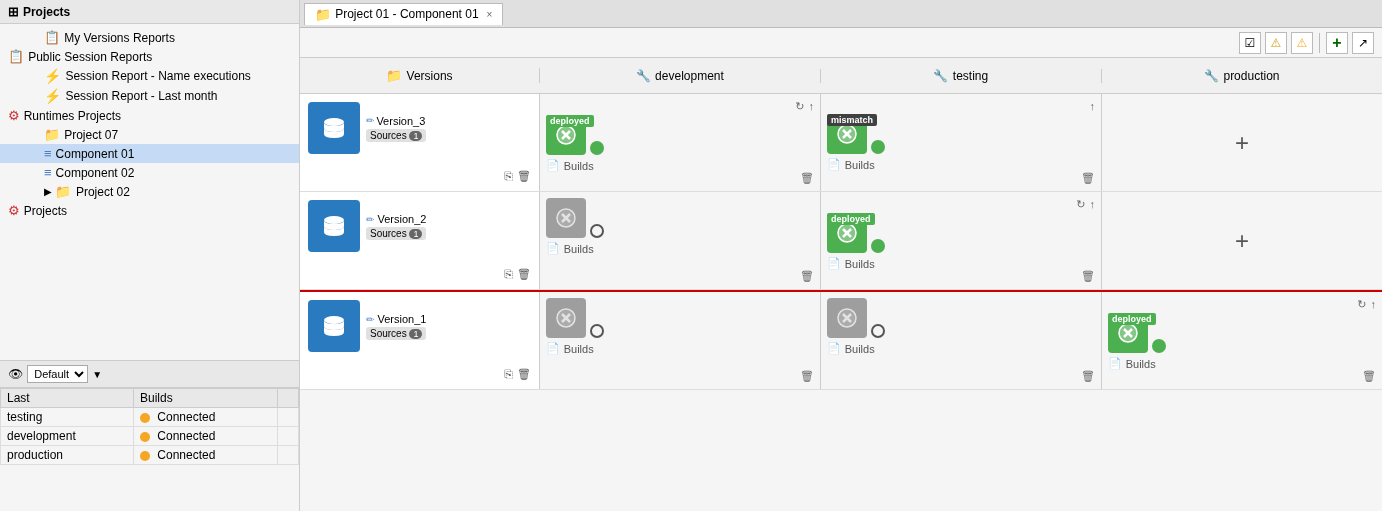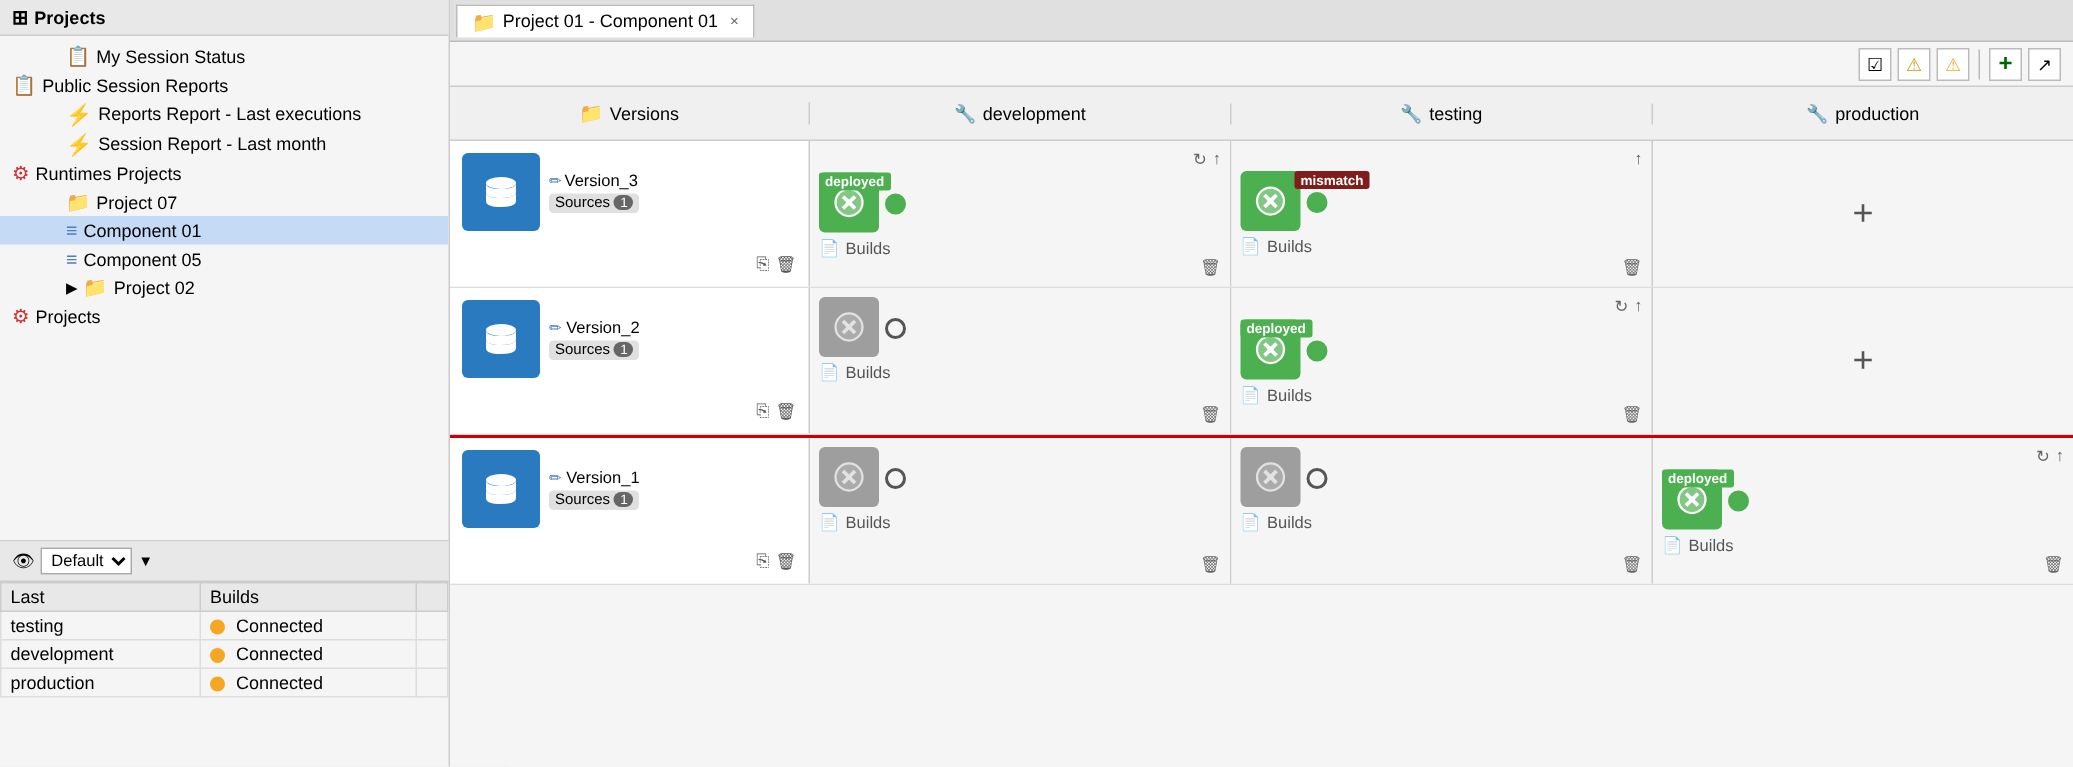--- a/index.html
+++ b/index.html
@@ -58,28 +58,28 @@
     .version-big-icon { width: 52px; height: 52px; background: #2a7abf; border-radius: 4px; display: flex; align-items: center; justify-content: center; color: white; font-size: 22px; flex-shrink: 0; }
     .version-text { font-size: 11px; }
     .version-text .sources { background: #e0e0e0; border-radius: 3px; padding: 1px 4px; font-size: 10px; margin-top: 2px; display: inline-block; }
     .version-actions { display: flex; gap: 4px; justify-content: flex-end; padding-top: 4px; }
     .small-btn { font-size: 11px; color: #555; cursor: pointer; }
 
     
     .env-cell { flex: 1; border-right: 1px solid #ccc; padding: 6px; background: #f5f5f5; display: flex; flex-direction: column; justify-content: space-between; position: relative; }
     .env-cell:last-child { border-right: none; }
 
-    .deploy-block { display: flex; align-items: center; gap: 4px; }
+    .deploy-block { display: flex; align-items: flex-end; gap: 4px; }
     .deploy-icon { width: 40px; height: 40px; border-radius: 4px; display: flex; align-items: center; justify-content: center; font-size: 18px; color: white; flex-shrink: 0; }
     .deploy-icon.green { background: #4caf50; }
     .deploy-icon.gray { background: #9e9e9e; }
 
     .status-badge { font-size: 9px; padding: 1px 4px; border-radius: 2px; color: white; font-weight: bold; position: absolute; top: 0; left: 0; }
     .badge-deployed { background: #4caf50; }
-    .badge-mismatch { background: #7f1d1d; margin-left: 36px; }
+    .badge-mismatch { background: #404040; }
     .dot-indicator { width: 14px; height: 14px; border-radius: 50%; border: 2px solid #555; display: inline-block; margin-top: 2px; }
     .dot-green { border-color: #4caf50; background: #4caf50; }
     .dot-empty { background: transparent; }
 
     .builds-row { display: flex; align-items: center; gap: 4px; font-size: 11px; color: #555; margin-top: 4px; }
 
     .env-actions { display: flex; gap: 4px; justify-content: flex-end; }
 
     .plus-sign { font-size: 24px; color: #555; display: flex; align-items: center; justify-content: center; height: 100%; cursor: pointer; }
 
@@ -98,32 +98,32 @@
     <div class="navigator-header">
       <span style="font-size:13px;">⊞</span>
       <span>Projects</span>
     </div>
 
     <div class="nav-tree">
 
       <div class="nav-item">
         <span class="indent1" style="display:inline-block;width:16px;"></span>
         <span style="color:#cc3333;font-size:13px;">📋</span>
-        <span>My Session Status</span>
+        <span>My Versions Reports</span>
       </div>
 
       <div class="nav-item">
         <span style="color:#cc3333;font-size:13px;">📋</span>
         <span>Public Session Reports</span>
       </div>
 
       <div class="nav-item">
         <span class="indent1" style="display:inline-block;width:16px;"></span>
         <span style="color:#f5a623;font-size:14px;">⚡</span>
-        <span>Reports Report - Last executions</span>
+        <span>Session Report - Name executions</span>
       </div>
 
       <div class="nav-item">
         <span class="indent1" style="display:inline-block;width:16px;"></span>
         <span style="color:#f5a623;font-size:14px;">⚡</span>
         <span>Session Report - Last month</span>
       </div>
 
       <div class="nav-item">
         <span style="color:#cc3333;font-size:13px;">⚙</span>
@@ -138,21 +138,21 @@
 
       <div class="nav-item selected">
         <span style="display:inline-block;width:32px;"></span>
         <span style="color:#4a7fc1;font-size:13px;">≡</span>
         <span>Component 01</span>
       </div>
 
       <div class="nav-item">
         <span style="display:inline-block;width:32px;"></span>
         <span style="color:#4a7fc1;font-size:13px;">≡</span>
-        <span>Component 05</span>
+        <span>Component 02</span>
       </div>
 
       <div class="nav-item">
         <span class="indent1" style="display:inline-block;width:16px;"></span>
         <span style="font-size:10px;">▶</span>
         <span style="font-size:13px;">📁</span>
         <span>Project 02</span>
       </div>
 
       <div class="nav-item">

